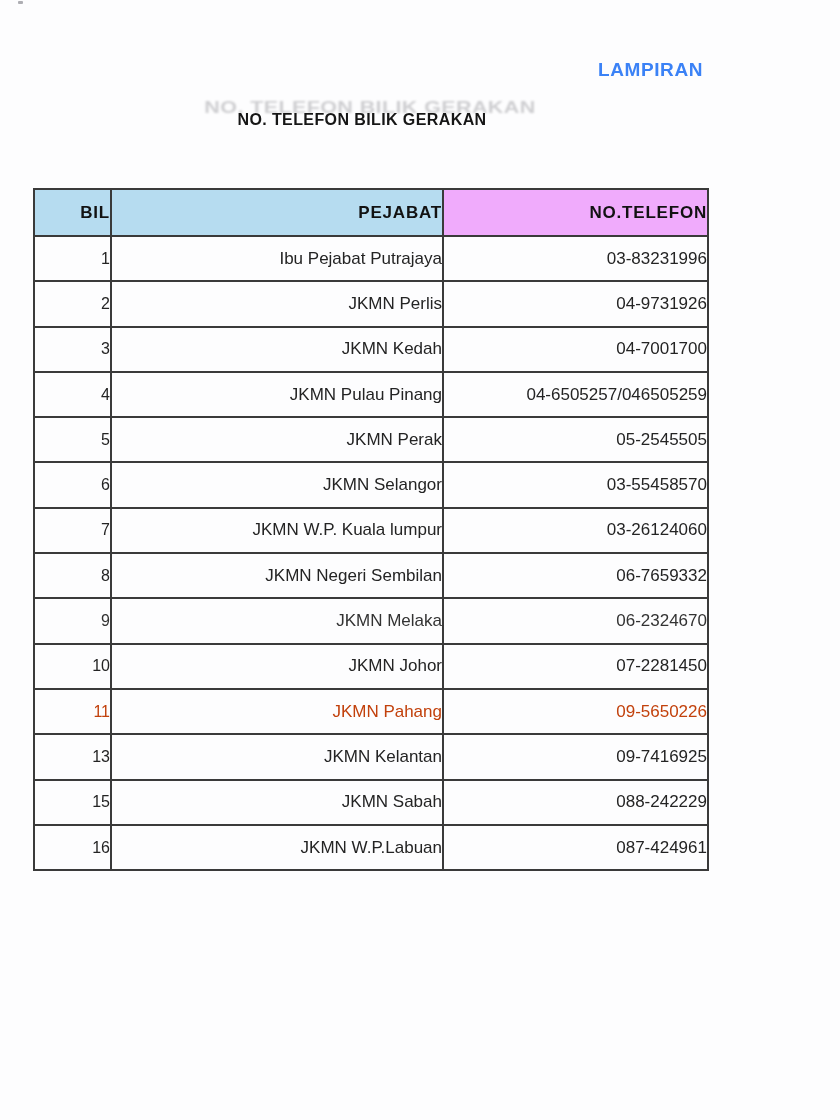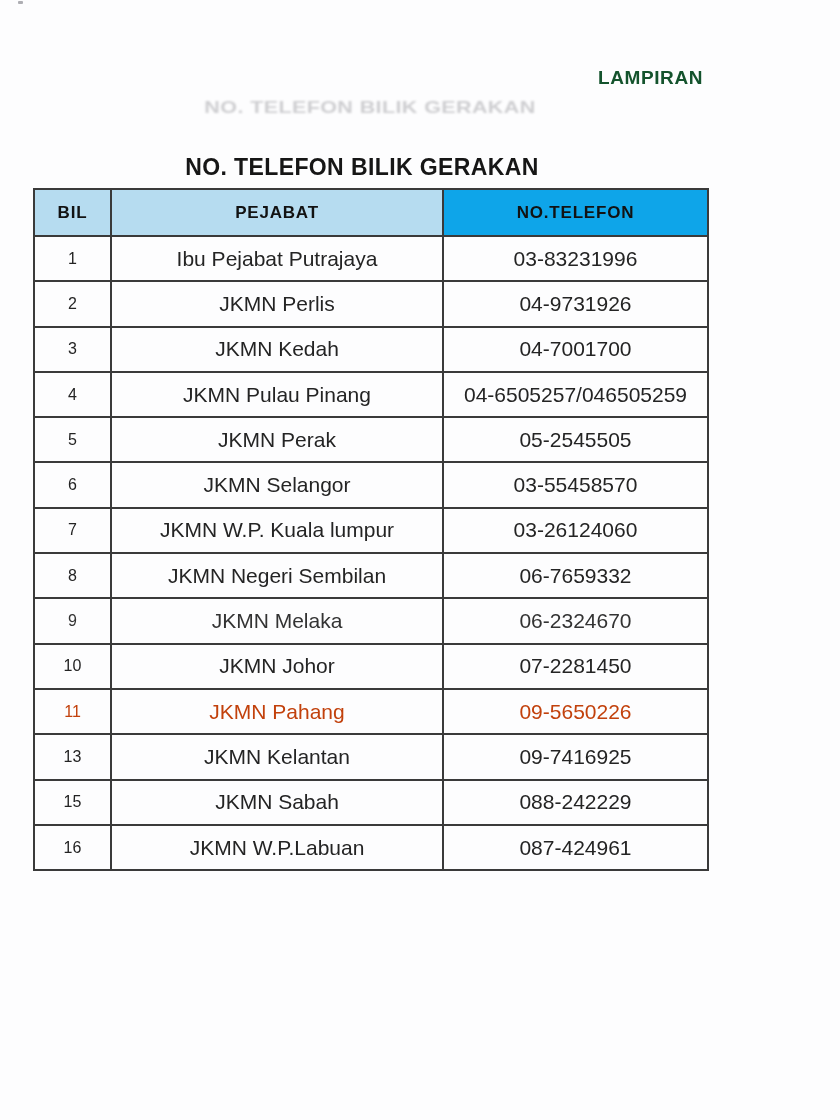--- a/index.html
+++ b/index.html
@@ -22,35 +22,33 @@
     border-radius:1px;
   }
   .speck-1 { left:18px; top:1px; width:5px; height:3px; opacity:.8; }
 
   .corner-note {
     position:absolute;
     left:598px; top:59px;
     font-size:19px;
     font-weight:bold;
     letter-spacing:.6px;
-    color:#14532d;
-    margin-top:8px;
+    color:#3b82f6;
   }
 
   .title-block {
     position:absolute;
     left:0; top:106px;
     width:724px;
     text-align:center;
     font-weight:bold;
-    font-size:23px;
+    font-size:16px;
     line-height:27.5px;
     letter-spacing:.4px;
     color:#161616;
-    margin-top:48px;
   }
   .title-ghost {
     position:absolute;
     left:8px; top:96px;
     width:724px;
     text-align:center;
     font-weight:bold;
     font-size:21.5px;
     letter-spacing:.4px;
     color:#6a6a70;
@@ -61,35 +59,35 @@
 
   .phone-table {
     position:absolute;
     left:33px; top:188px;
     width:674px;
     border-collapse:collapse;
     table-layout:fixed;
   }
   .phone-table th, .phone-table td {
     border:2px solid #3a3a3a;
-    text-align:center;
+    text-align:right;
     vertical-align:middle;
     overflow:hidden;
     white-space:nowrap;
   }
   .phone-table thead th {
     height:47px;
     font-size:17px;
     font-weight:bold;
     letter-spacing:.8px;
     color:#121212;
   }
   .phone-table tbody td {
     height:45.3px;
-    font-size:21px;
+    font-size:17px;
     color:#242424;
   }
   .phone-table tbody td.col-bil { font-size:16px; }
   
   .phone-table tbody tr:nth-child(11) td {
     color:#c2410c;
     filter:blur(.45px);
   }
   
   .phone-table tbody tr:nth-child(9) td {
@@ -114,21 +112,21 @@
   <table class="phone-table">
     <colgroup>
       <col style="width:77px">
       <col style="width:332px">
       <col style="width:265px">
     </colgroup>
     <thead>
       <tr>
         <th style="background-color: rgb(182, 220, 240);">BIL</th>
         <th style="background-color: rgb(182, 220, 240);">PEJABAT</th>
-        <th style="background-color: #0ea5e9;">NO.TELEFON</th>
+        <th style="background-color: #f0abfc;">NO.TELEFON</th>
       </tr>
     </thead>
     <tbody>
         <tr>
       <td class="col-bil">1</td>
       <td class="col-pejabat">Ibu Pejabat Putrajaya</td>
       <td class="col-telefon">03-83231996</td>
     </tr>
         <tr>
       <td class="col-bil">2</td>

